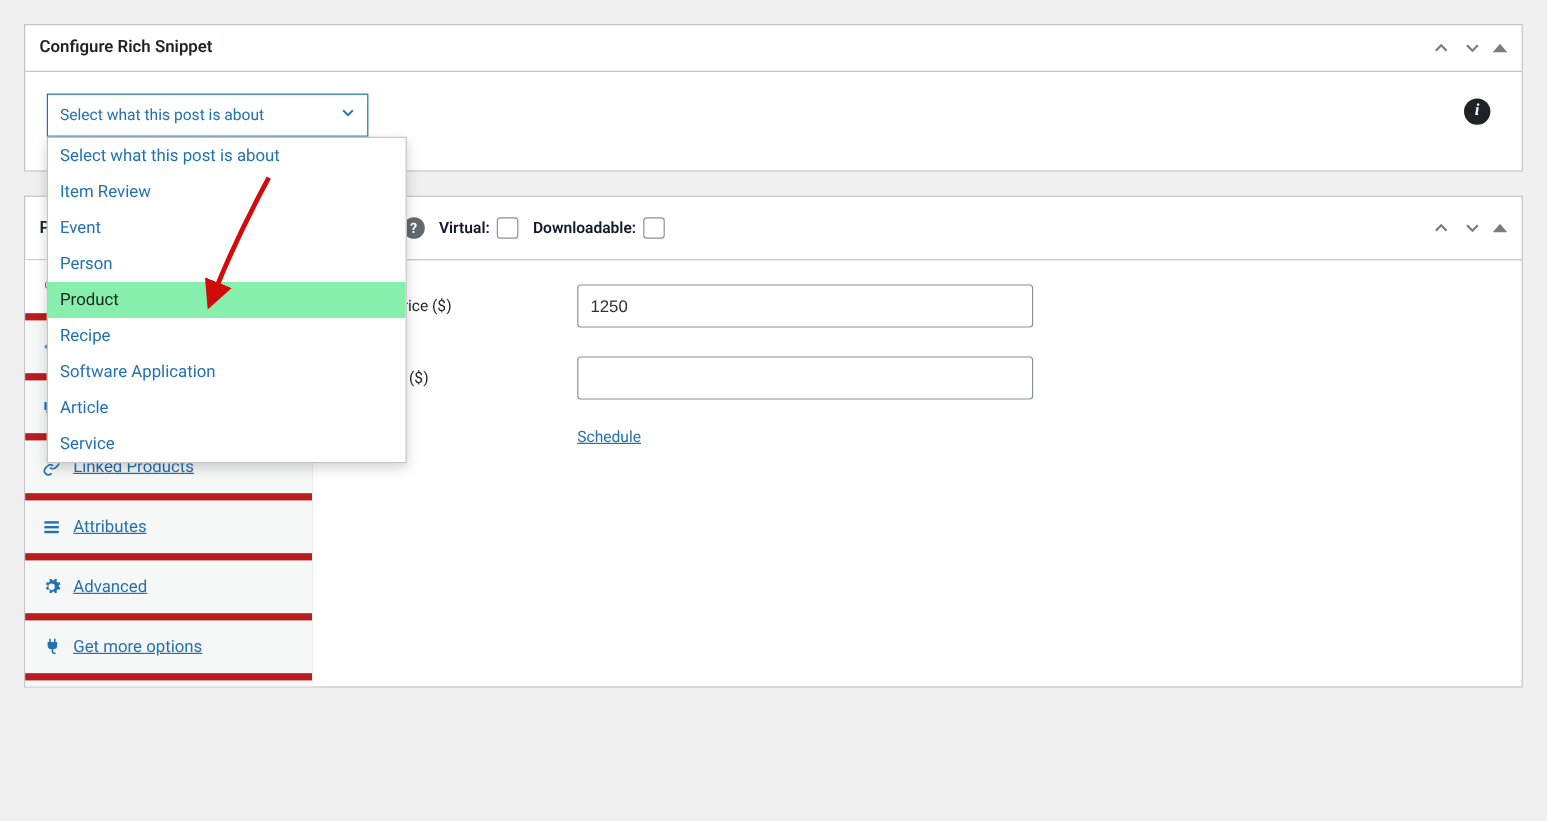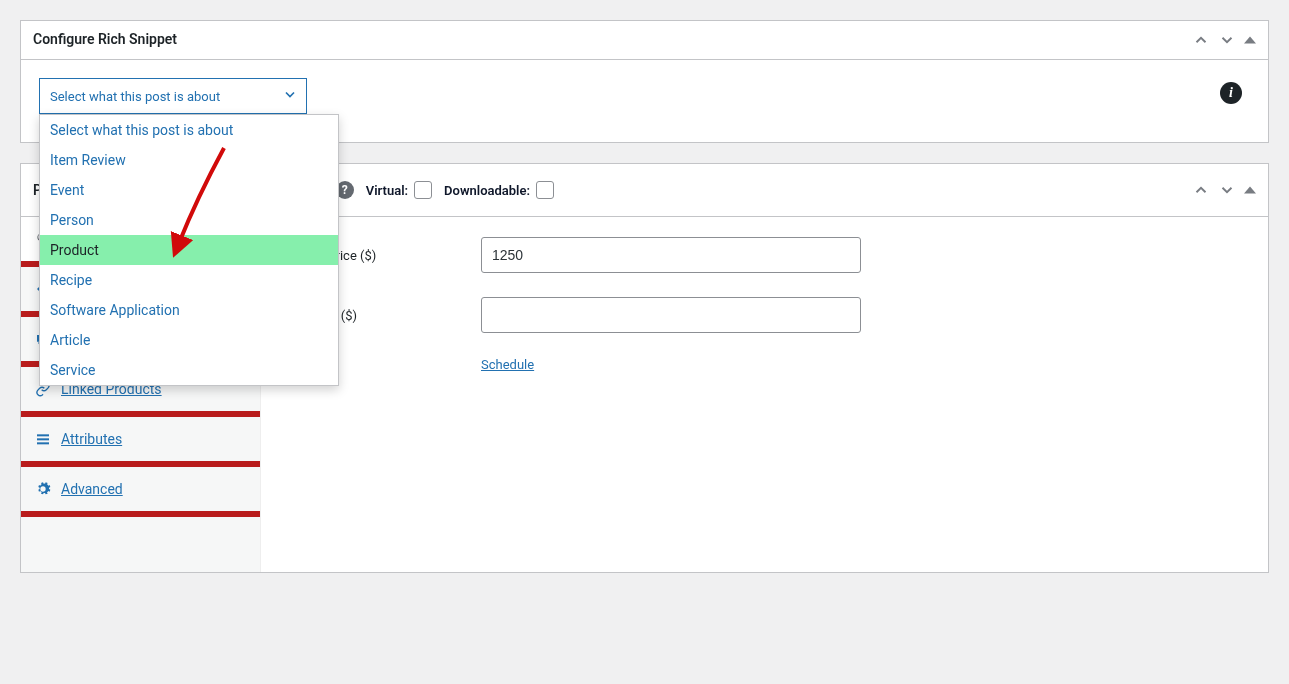--- a/index.html
+++ b/index.html
@@ -332,20 +332,28 @@
         <span>Attributes</span>
       </div>
       <div class="pd-tab">
         <span class="ticon">
             <svg viewBox="0 0 24 24" fill="currentColor">
               <path d="M12 8a4 4 0 100 8 4 4 0 000-8zm9 4l2 1-1 3-2-1a8 8 0 01-2 2l1 2-3 1-1-2a8 8 0 01-2 0l-1 2-3-1 1-2a8 8 0 01-2-2l-2 1-1-3 2-1a8 8 0 010-2l-2-1 1-3 2 1a8 8 0 012-2l-1-2 3-1 1 2a8 8 0 012 0l1-2 3 1-1 2a8 8 0 012 2l2-1 1 3-2 1a8 8 0 010 2z"></path>
             </svg>
           </span>
         <span>Advanced</span>
       </div>
+      <div class="pd-tab">
+        <span class="ticon">
+            <svg viewBox="0 0 24 24" fill="currentColor">
+              <path d="M9 2v4H7v4a5 5 0 005 5v3a3 3 0 003 3h2v-2h-2a1 1 0 01-1-1v-3a5 5 0 005-5V6h-2V2h-2v4h-4V2z"></path>
+            </svg>
+          </span>
+        <span>Get more options</span>
+      </div>
     </div>
     <div class="pd-content">
       <div class="field-row">
         <span class="field-label">Regular price ($)</span>
         <input class="text-input" value="1250" style="">
       </div>
       <div class="field-row">
         <span class="field-label">Sale price ($)</span>
         <input class="text-input" value="" style="">
       </div>

